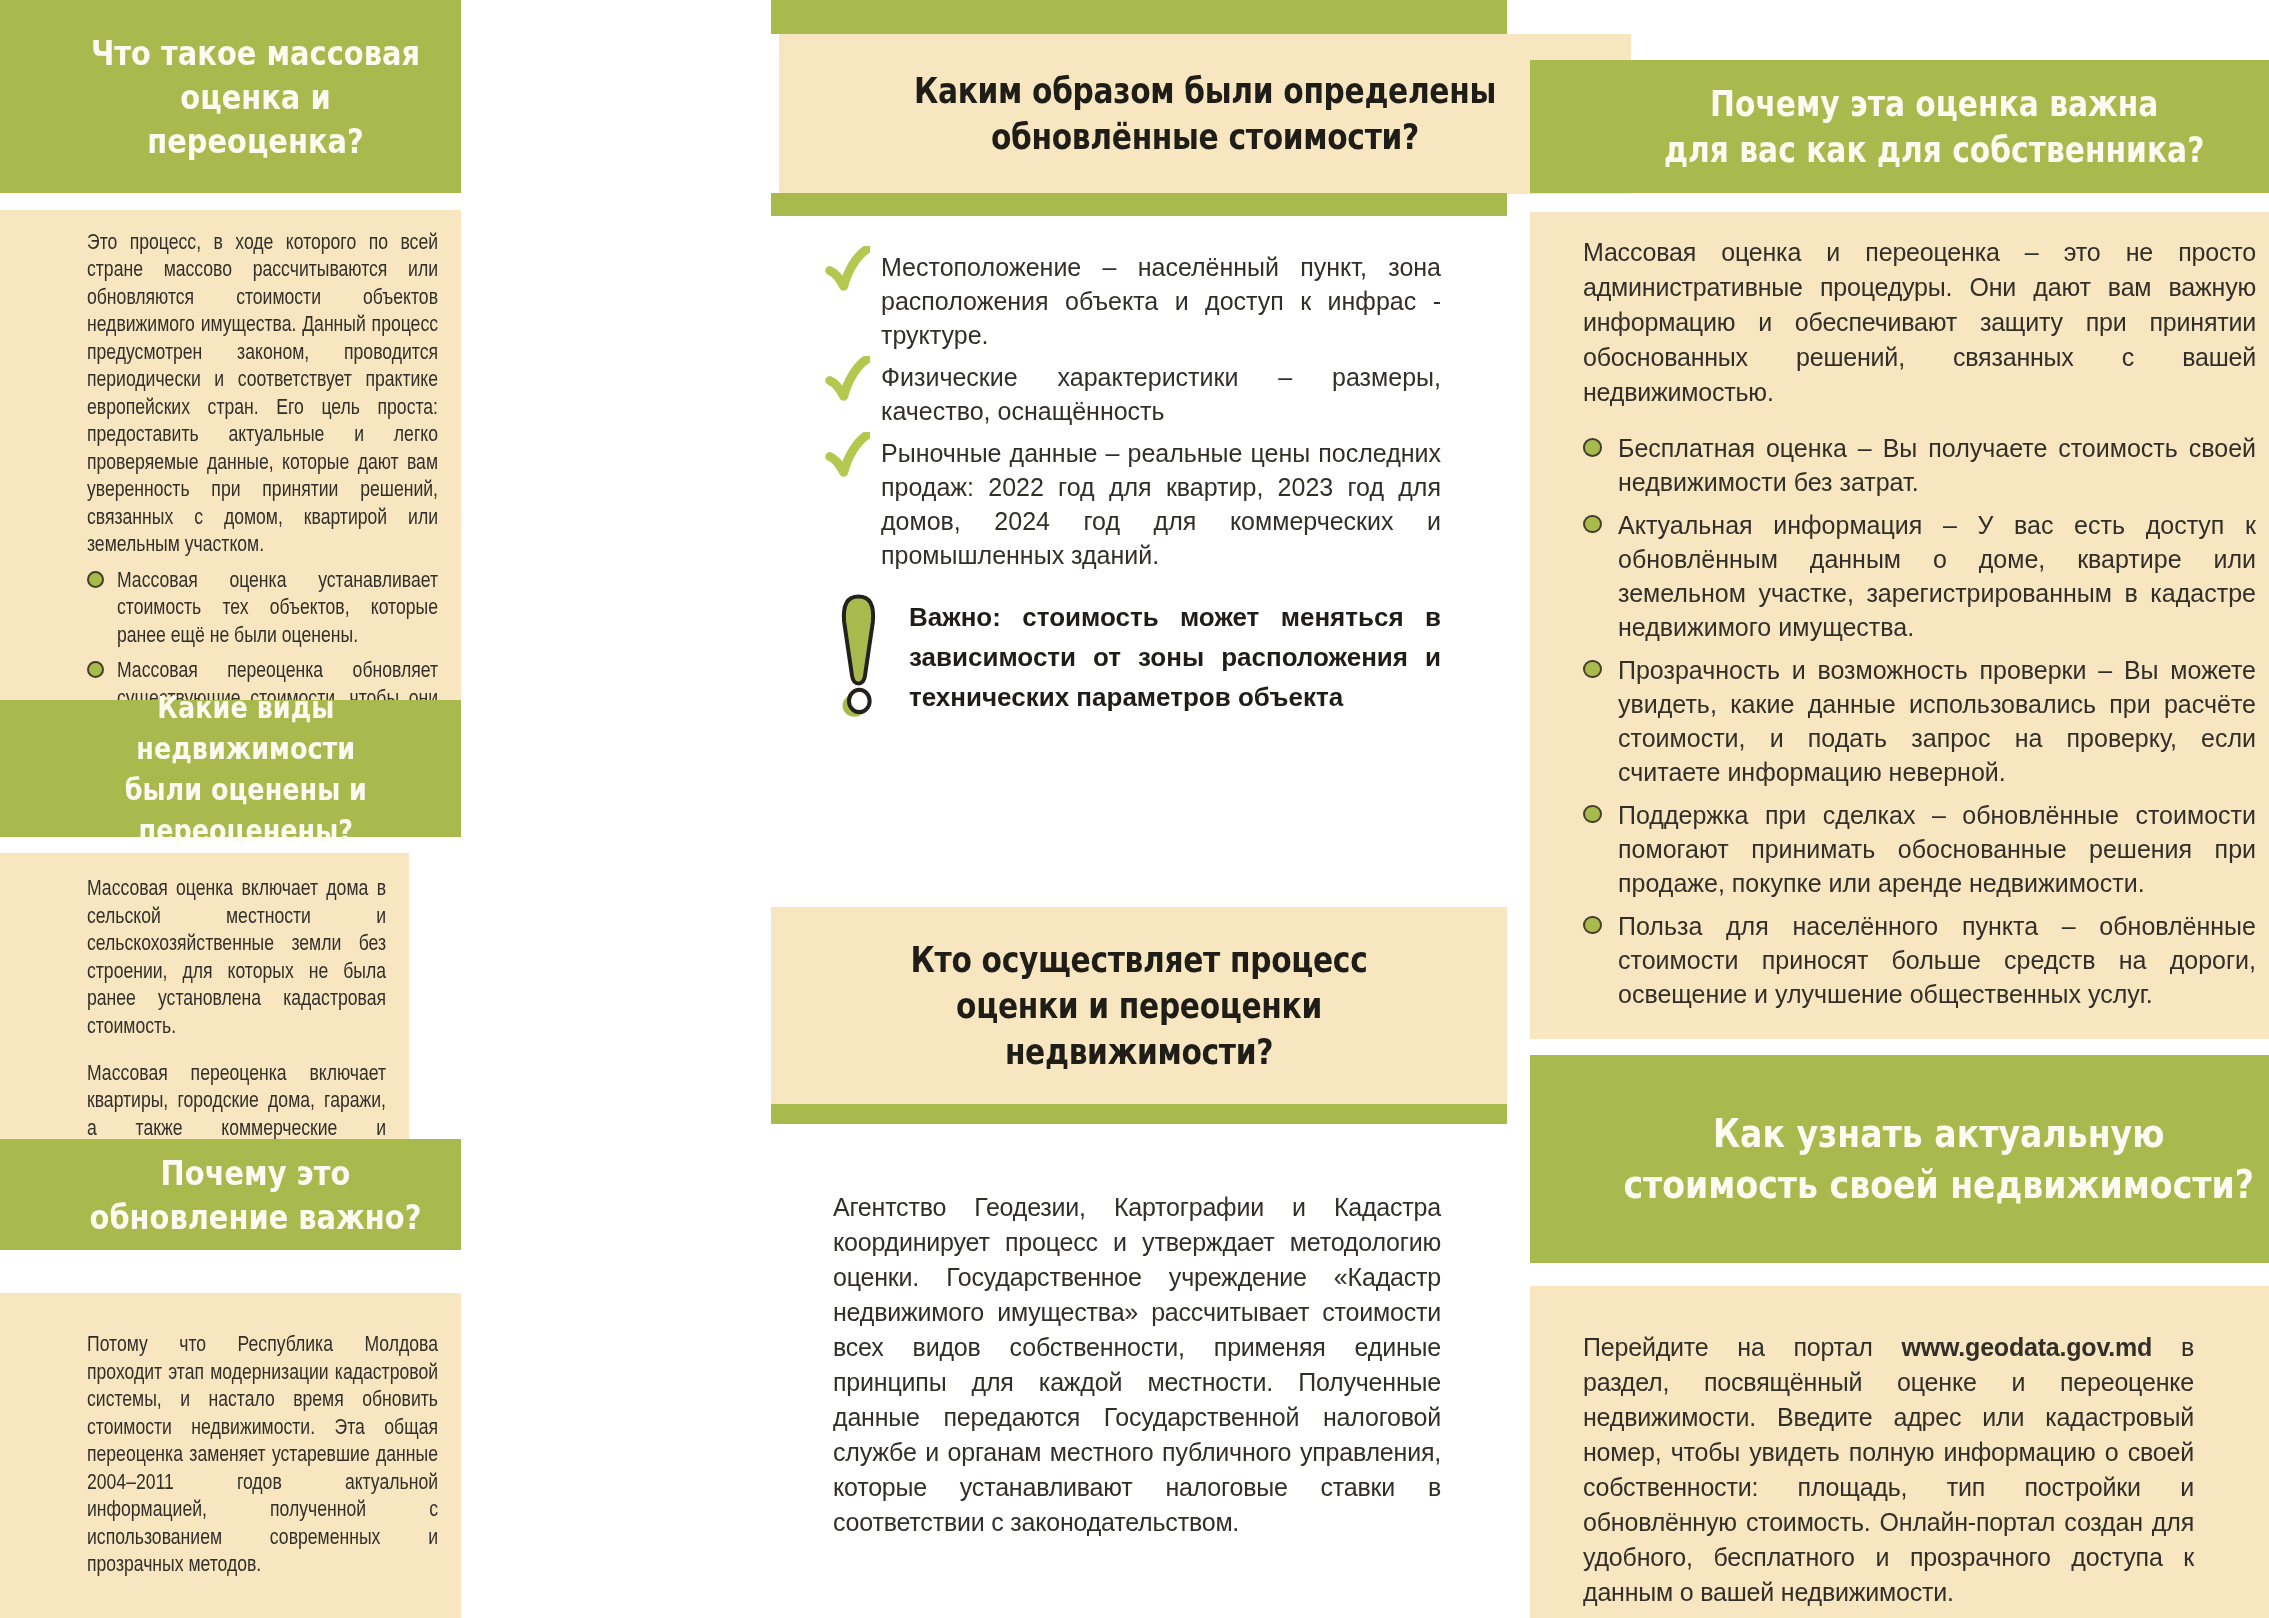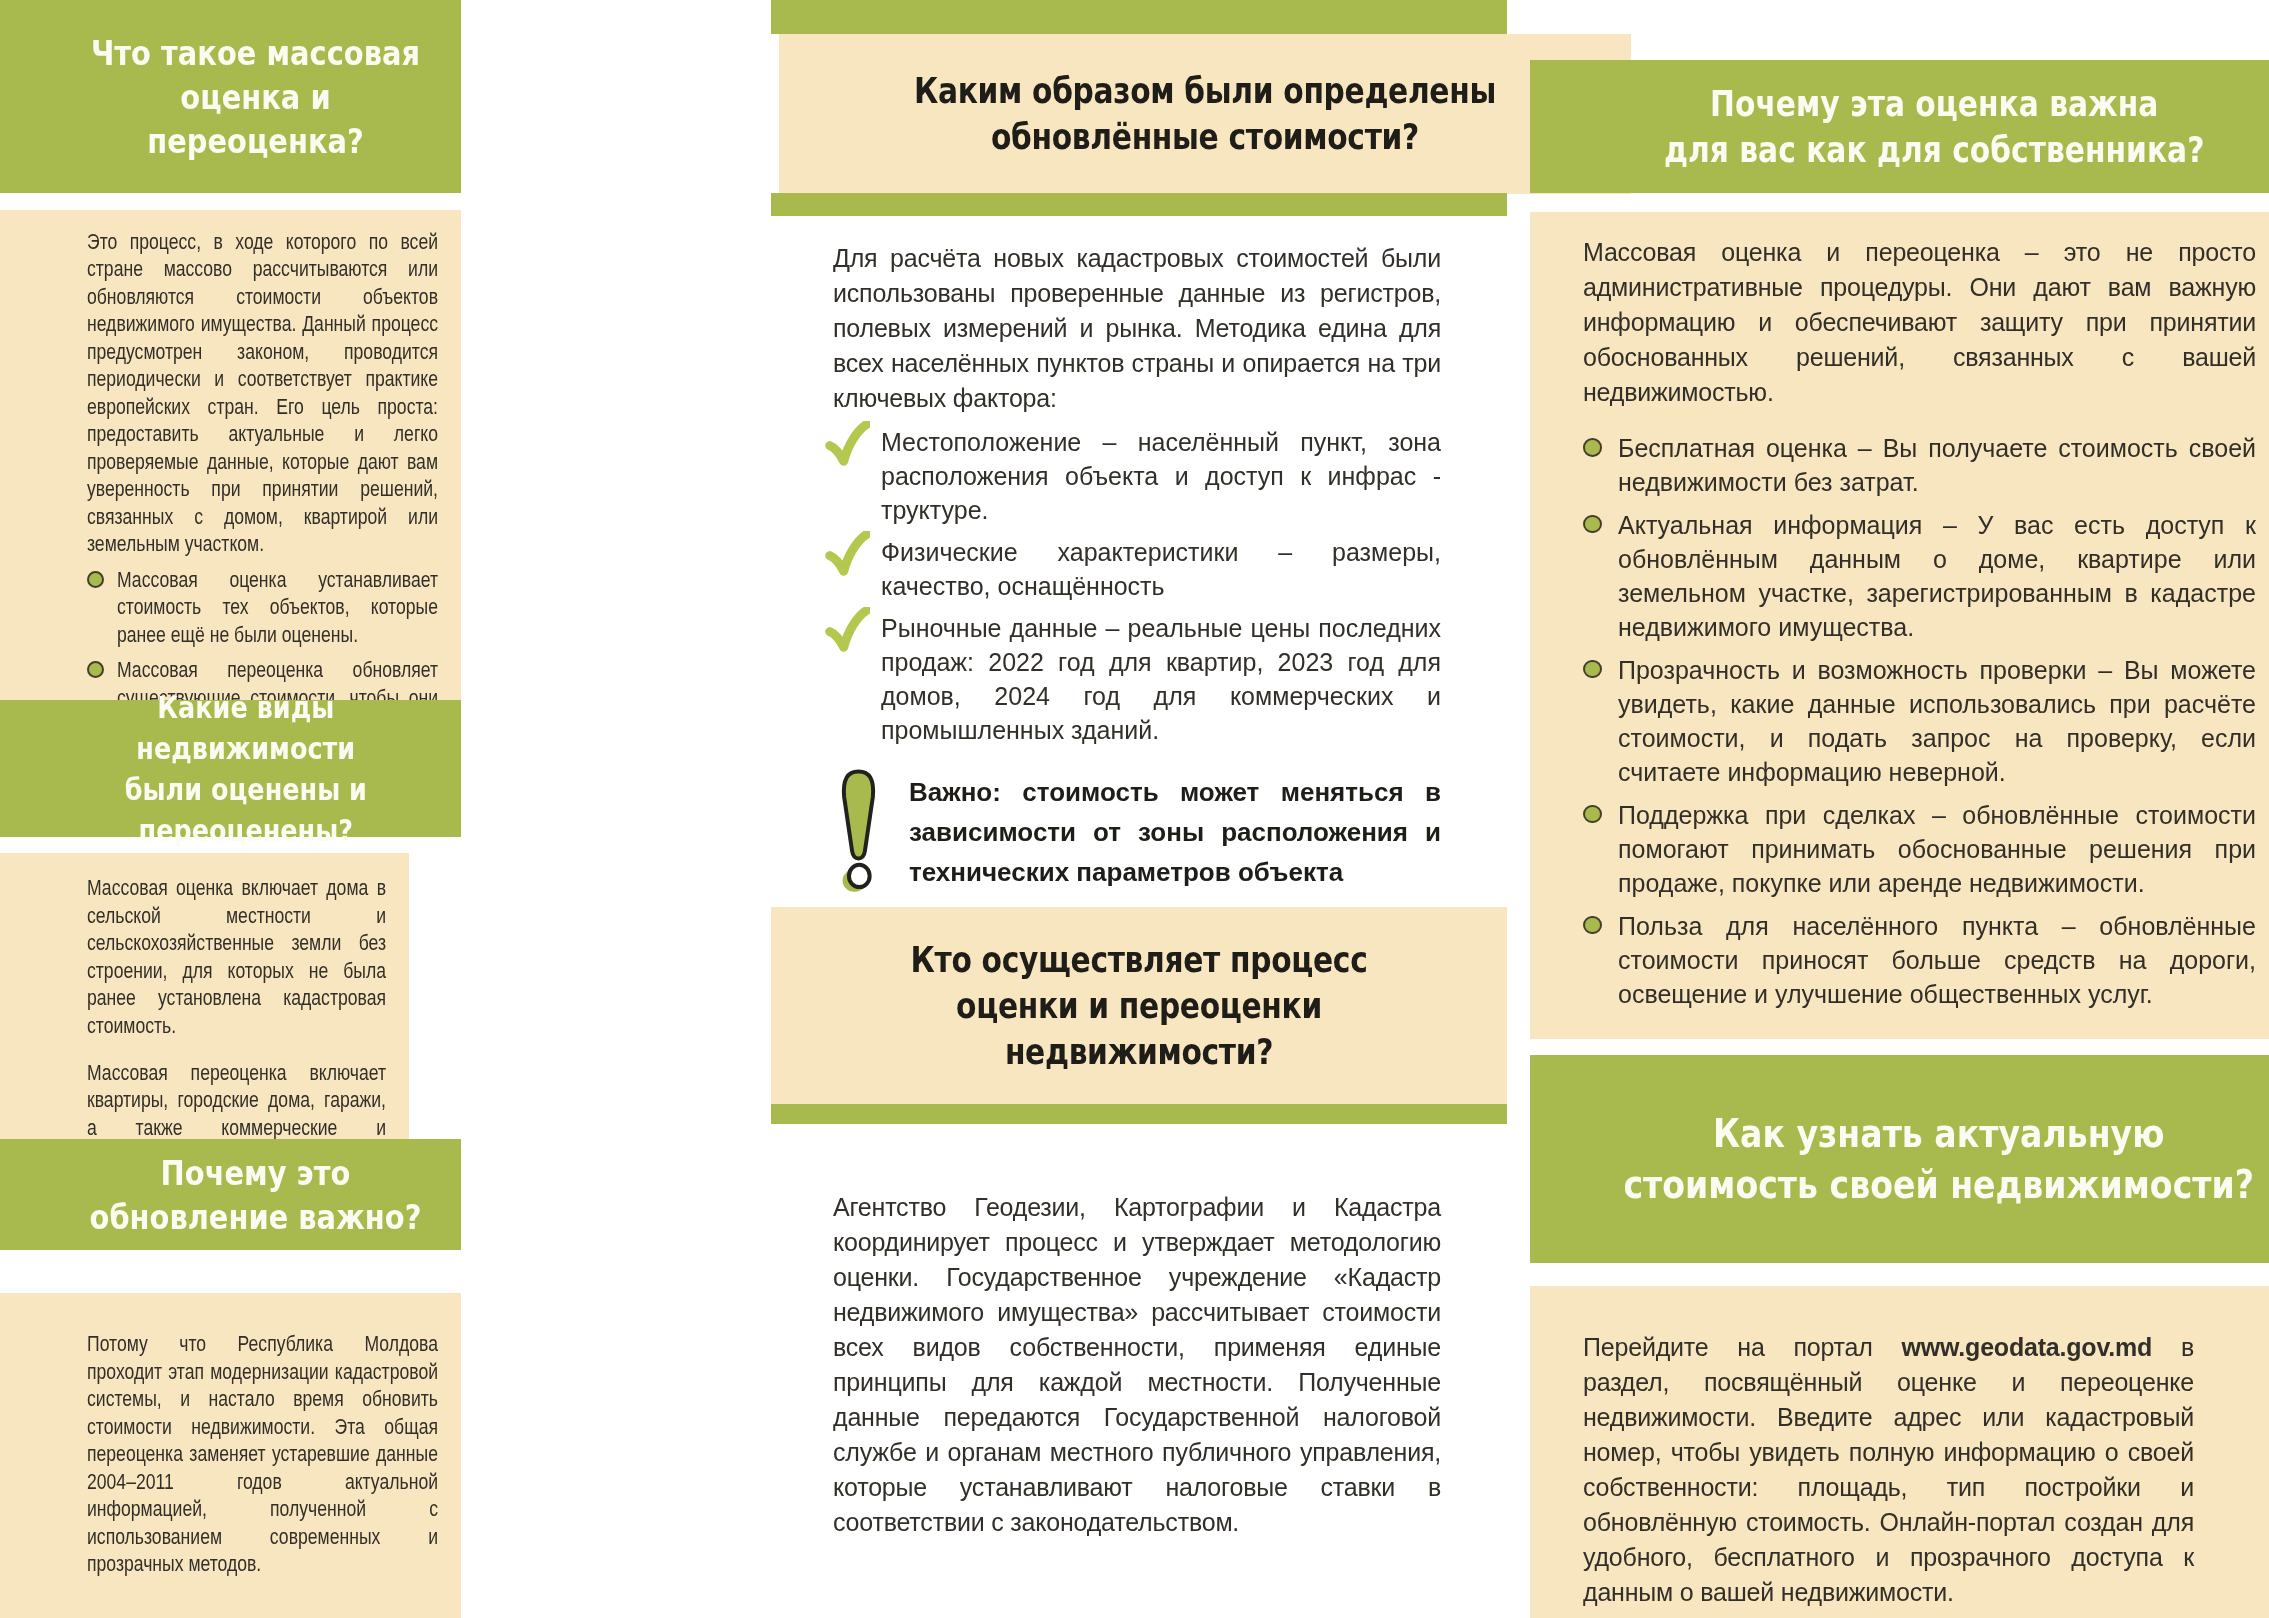--- a/index.html
+++ b/index.html
@@ -95,21 +95,20 @@
   <div class="abs strip" style="left:771px;top:0;width:736px;height:34px;"></div>
 
   <header class="abs creamhead" style="left:771px;top:34px;width:852px;height:160px;padding:0 35px;margin-left:8px;">
     <h2>Каким образом были определены
 обновлённые стоимости?</h2>
   </header>
 
   <div class="abs strip" style="left:771px;top:193px;width:736px;height:23px;"></div>
 
   <div class="abs" style="left:771px;top:216px;width:736px;height:691px;padding:25px 66px 0 62px;overflow:hidden;">
-    <p class="mbody just">Для расчёта новых кадастровых стоимостей были использованы проверенные данные из регистров, полевых измерений и рынка. Методика едина для всех населённых пунктов страны и опирается на три ключевых фактора:</p>
     <ul class="clist" style="margin-top:8.9px;">
       <li>
         <span class="check">
           <svg viewBox="0 0 56 56" width="46" height="46">
               <path d="M7,30 C14,33 20,41 24,49 C29,29 40,12 52,4" fill="none" stroke="#b4c74e" stroke-width="11" stroke-linecap="round" stroke-linejoin="round"></path>
             </svg>
         </span>
         <span class="just" style="display:block;">Местоположение – населённый пункт, зона расположения объекта и доступ к инфрас - труктуре.</span>
       </li>
       <li>

